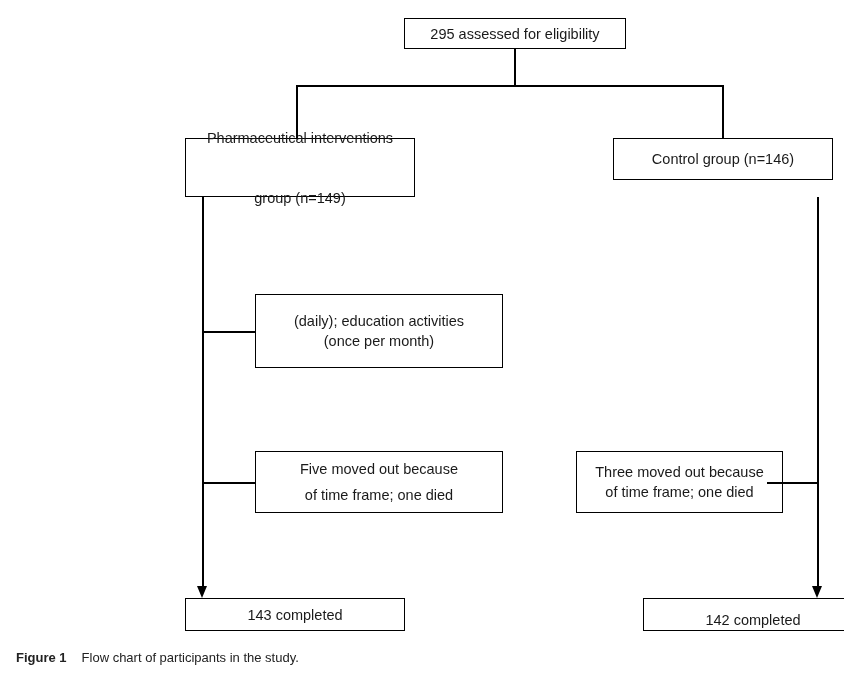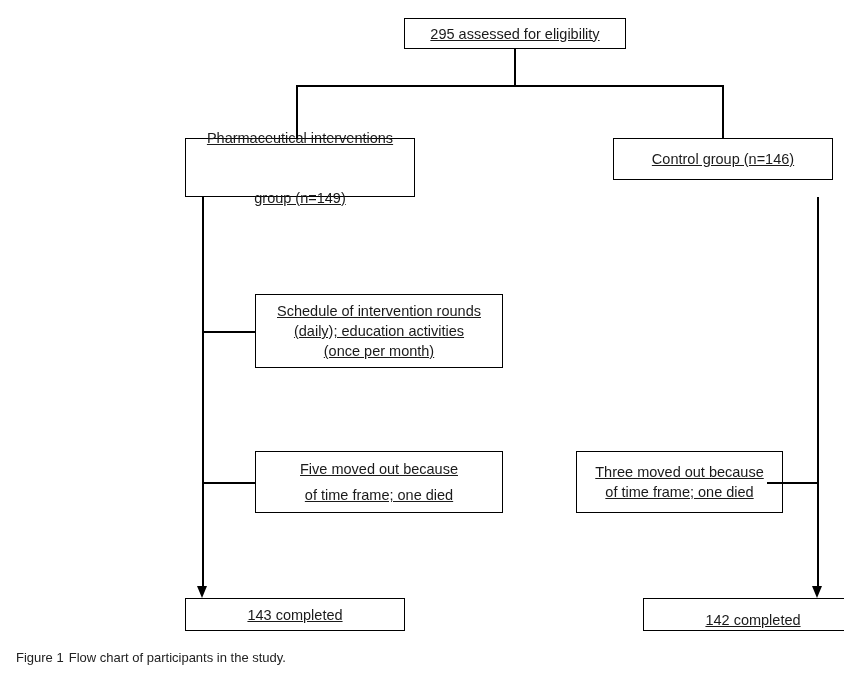--- a/index.html
+++ b/index.html
@@ -18,58 +18,57 @@
     background: #ffffff;
     display: flex;
     flex-direction: column;
     align-items: center;
     justify-content: center;
     text-align: center;
     font-size: 14.5px;
     line-height: 20px;
     color: #1a1a1a;
   }
-  .node .tline { display: block; white-space: nowrap; text-decoration: underline; }
+  .node .tline { display: block; white-space: nowrap; }
   .edge { position: absolute; background: #000000; }
   .arrowhead {
     position: absolute;
     width: 0; height: 0;
     border-left: 5.5px solid transparent;
     border-right: 5.5px solid transparent;
     border-top: 12px solid #000000;
   }
   .caption {
     position: absolute;
     left: 16px;
     top: 650px;
     font-size: 13px;
     color: #222222;
   }
-  .caption .cap-label { font-weight: normal; margin-right: 5px; text-align: center; }
+  .caption .cap-label { font-weight: bold; margin-right: 15px; text-align: center; }
 </style>
 </head>
 <body>
 
 <div class="canvas">
 
   <div class="node" style="left:404px; top:18px; width:222px; height:31px;">
     <span class="tline">295 assessed for eligibility</span>
   </div>
 
   <div class="node" style="left:185px; top:138px; width:230px; height:59px;gap:40px;">
     <span class="tline">Pharmaceutical interventions</span>
     <span class="tline">group (n=149)</span>
   </div>
 
   <div class="node" style="left:613px; top:138px; width:220px; height:42px;">
     <span class="tline">Control group (n=146)</span>
   </div>
 
   <div class="node" style="left:255px; top:294px; width:248px; height:74px;">
-    <span class="tline">Schedule of intervention rounds</span>
     <span class="tline">(daily); education activities</span>
     <span class="tline">(once per month)</span>
   </div>
 
   <div class="node" style="left:255px; top:451px; width:248px; height:62px;gap:6px;">
     <span class="tline">Five moved out because</span>
     <span class="tline">of time frame; one died</span>
   </div>
 
   <div class="node" style="left:560px; top:451px; width:207px; height:62px;margin-left:16px;">

